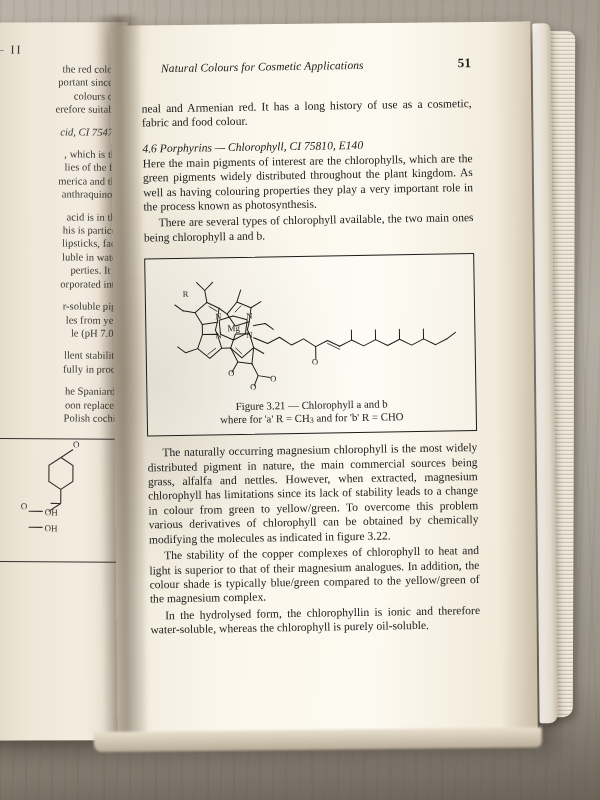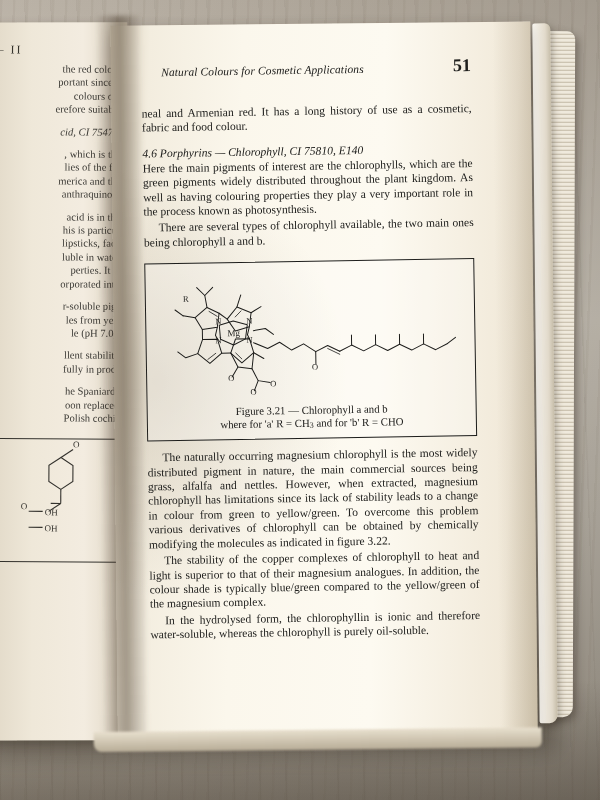--- a/index.html
+++ b/index.html
@@ -144,21 +144,21 @@
     justify-content: space-between;
     font-style: italic;
     font-size: 11.5px;
     letter-spacing: .1px;
     margin-bottom: 26px;
     padding-left: 20px;
   }
   .running-head .pageno {
     font-style: normal;
     font-weight: bold;
-    font-size: 18px;
+    font-size: 13px;
   }
   p.body {
     font-size: 11.6px;
     line-height: 14.4px;
     text-align: justify;
     margin: 0 0 2px 0;
     hyphens: none;
   }
   p.body.indent { text-indent: 15px; }
   .sec-head {

